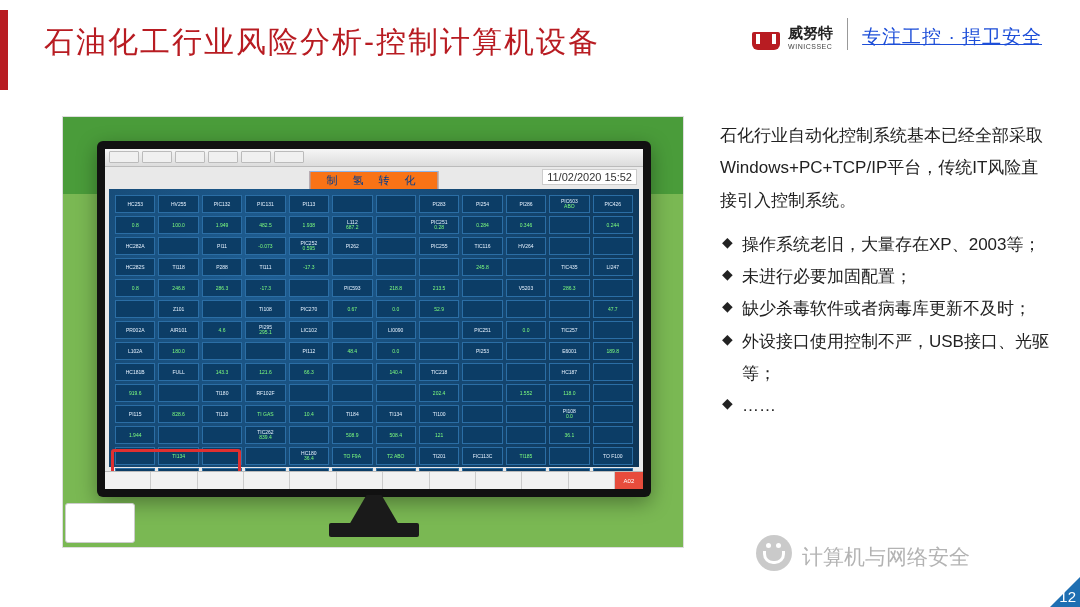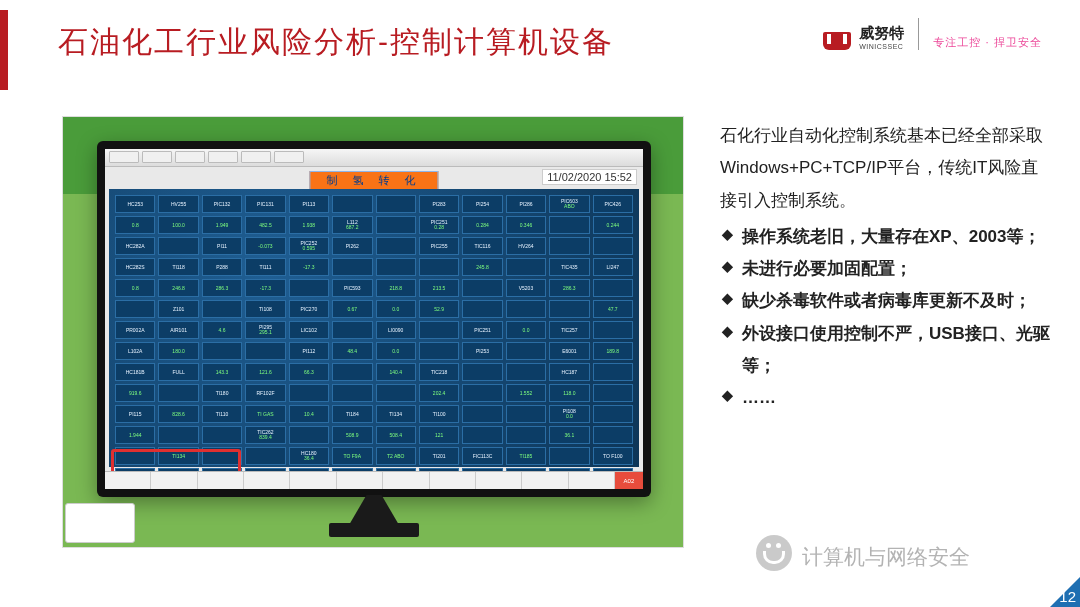--- a/index.html
+++ b/index.html
@@ -2,32 +2,32 @@
 <html><head>
 <meta charset="utf-8">
 <style>
   * { box-sizing: border-box; margin: 0; padding: 0; }
   html, body { width: 1080px; height: 607px; font-family: "Microsoft YaHei", "PingFang SC", sans-serif; background: #fff; overflow: hidden; position: relative; }
 
   
   .red-bar { position: absolute; left: 0; top: 10px; width: 8px; height: 80px; background: #b81c22; }
 
   
-  .title { position: absolute; left: 58px; top: 22px; font-size: 30px; color: #b81c22; letter-spacing: 2px; font-weight: 400; }
+  .title { position: absolute; left: 44px; top: 22px; font-size: 30px; color: #b81c22; letter-spacing: 2px; font-weight: 400; }
 
   
   .brand { position: absolute; right: 38px; top: 18px; display: flex; align-items: flex-end; gap: 8px; }
   .brand-logo { display: flex; flex-direction: column; align-items: center; }
   .brand-logo-icon { width: 28px; height: 18px; background: #b81c22; border-radius: 2px 2px 6px 6px; position: relative; }
   .brand-logo-icon:before { content:""; position:absolute; left:4px; top:2px; width:4px; height:10px; background:#fff; }
   .brand-logo-icon:after  { content:""; position:absolute; right:4px; top:2px; width:4px; height:10px; background:#fff; }
   .brand-cn { font-size: 15px; font-weight: 700; color: #222; }
   .brand-en { font-size: 7px; letter-spacing: 0.5px; color: #444; }
   .brand-divider { width: 1px; height: 32px; background: #999; margin: 0 6px; }
-  .brand-tag { font-size: 11px; color: #ec4899; letter-spacing: 1px; }
+  .brand-tag { font-size: 19px; color: #1d4ed8; letter-spacing: 1px; text-decoration: underline; }
 
   
   .photo { position: absolute; left: 62px; top: 116px; width: 622px; height: 432px; background: linear-gradient(#4a9c3a 0%, #4a9c3a 18%, #7ab853 18%, #7ab853 100%); border: 1px solid #ddd; overflow: hidden; }
   .monitor { position: absolute; left: 34px; top: 24px; width: 554px; height: 356px; background: #111; border-radius: 6px; padding: 8px; box-shadow: 0 6px 20px rgba(0,0,0,0.35); }
   .screen { width: 100%; height: 100%; background: #e9e9e9; position: relative; overflow: hidden; }
   .screen-toolbar { height: 18px; background: linear-gradient(#f6f6f6,#dcdcdc); border-bottom: 1px solid #bbb; display:flex; gap:3px; padding:2px 4px; }
   .screen-toolbar span { width: 30px; height: 12px; background:#f0f0f0; border:1px solid #bbb; border-radius:1px; }
   .screen-date { position:absolute; right:6px; top:20px; font-size:11px; color:#333; background:#ffffff; padding:1px 4px; border:1px solid #ccc; }
   .scada-title { position:absolute; left:50%; transform:translateX(-50%); top:22px; font-size:11px; letter-spacing:6px; color:#003b8f; background:#f97316; padding:1px 16px; border:1px solid #8fb4e8; }
   .scada-body { position:absolute; left:4px; right:4px; top:40px; bottom:22px; background: radial-gradient(circle at 30% 30%, #1f5e93, #0d3557); display:grid; grid-template-columns: repeat(12, 1fr); grid-auto-rows: 18px; gap:3px; padding:6px; }
@@ -39,21 +39,21 @@
   .screen-footer span { flex:1; border-right:1px solid #ccc; font-size:6px; color:#555; display:flex; align-items:center; justify-content:center; }
   .screen-footer span:last-child { background:#e74c3c; color:#fff; border:none; flex:0 0 28px; }
 
   .monitor-stand { position:absolute; left:50%; transform:translateX(-50%); bottom:-40px; width:90px; height:14px; background:#1a1a1a; border-radius:2px; }
   .monitor-stand:before { content:""; position:absolute; left:50%; transform:translateX(-50%); top:-28px; width:50px; height:30px; background:#1a1a1a; clip-path: polygon(35% 0, 65% 0, 100% 100%, 0 100%); }
   .monitor-logo { position:absolute; left:50%; transform:translateX(-50%); bottom:-30px; color:#ddd; font-size:9px; letter-spacing:1px; font-family: sans-serif; }
   .desk-item { position:absolute; left:2px; bottom:4px; width:70px; height:40px; background:#fff; border:1px solid #ccc; border-radius:3px; }
 
   
   .body-text { position: absolute; left: 720px; top: 120px; width: 334px; font-size: 17px; color: #222; line-height: 1.9; }
-  .bullets { list-style: none; margin-top: 4px; font-weight: bold; }
+  .bullets { list-style: none; margin-top: 12px; }
   .bullets li { position: relative; padding-left: 22px; }
   .bullets li:before { content: "◆"; position: absolute; left: 2px; top: 0; color: #222; font-size: 14px; }
 
   
   .watermark { position: absolute; right: 110px; bottom: 36px; display: flex; align-items: flex-end; gap: 10px; color: #9a9a9a; font-size: 21px; opacity: 0.75; }
   .wm-icon { width: 36px; height: 36px; border-radius: 50%; background: #b9b9b9; display:flex; align-items:center; justify-content:center; color:#fff; font-size:18px; font-weight:bold; position:relative; }
   .wm-icon:before { content:""; position:absolute; width:16px; height:10px; border:3px solid #fff; border-top:none; border-radius:0 0 10px 10px; bottom:7px; }
   .wm-icon:after { content:""; position:absolute; width:5px; height:5px; background:#fff; border-radius:50%; top:8px; left:10px; box-shadow: 10px 0 0 #fff; }
 
   

